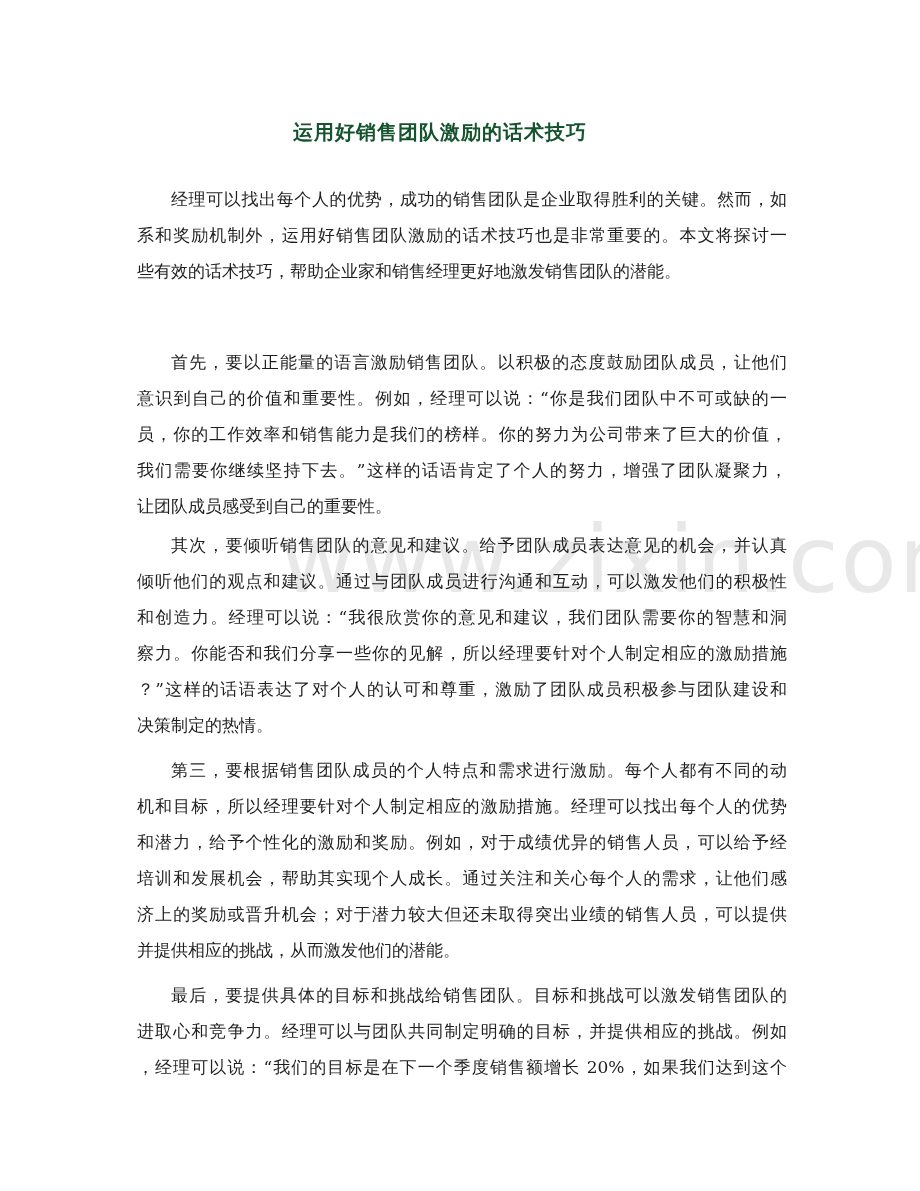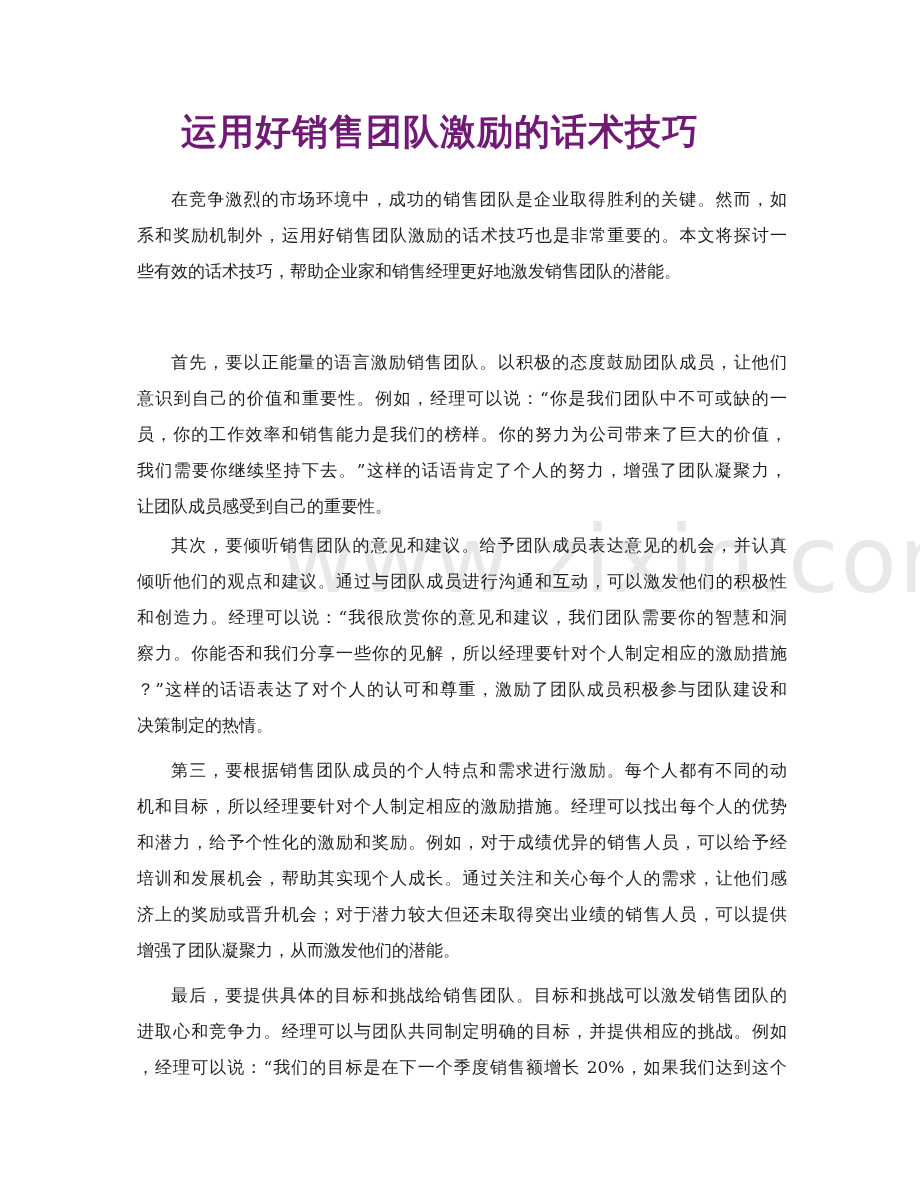--- a/index.html
+++ b/index.html
@@ -22,23 +22,23 @@
     height: 1191px;
   }
   .title {
     position: absolute;
     left: 0;
     top: 108px;
     width: 880px;
     text-align: center;
     font-family: "DejaVu Sans", "Liberation Sans", sans-serif;
     font-weight: bold;
-    font-size: 36px;
+    font-size: 20px;
     letter-spacing: 1px;
-    color: #701a75;
+    color: #14532d;
     line-height: 48px;
   }
   .para {
     position: absolute;
     left: 137px;
     width: 650px;
   }
   .line {
     display: block;
     height: 36px;
@@ -76,21 +76,21 @@
 <body>
 
 <div class="page">
 
   <div class="watermark">www.zixin.com.cn</div>
 
   <div class="content">
     <h1 class="title" style="margin:0;">运用好销售团队激励的话术技巧</h1>
 
     <div class="para" style="top:181px;">
-      <span class="line first">在竞争激烈的市场环境中，成功的销售团队是企业取得胜利的关键。然而，如</span>
+      <span class="line first">经理可以找出每个人的优势，成功的销售团队是企业取得胜利的关键。然而，如</span>
       <span class="line">系和奖励机制外，运用好销售团队激励的话术技巧也是非常重要的。本文将探讨一</span>
       <span class="line last">些有效的话术技巧，帮助企业家和销售经理更好地激发销售团队的潜能。</span>
     </div>
 
     <div class="para" style="top:344px;">
       <span class="line first">首先，要以正能量的语言激励销售团队。以积极的态度鼓励团队成员，让他们</span>
       <span class="line">意识到自己的价值和重要性。例如，经理可以说：“你是我们团队中不可或缺的一</span>
       <span class="line">员，你的工作效率和销售能力是我们的榜样。你的努力为公司带来了巨大的价值，</span>
       <span class="line">我们需要你继续坚持下去。”这样的话语肯定了个人的努力，增强了团队凝聚力，</span>
       <span class="line last">让团队成员感受到自己的重要性。</span>
@@ -104,21 +104,21 @@
       <span class="line">？”这样的话语表达了对个人的认可和尊重，激励了团队成员积极参与团队建设和</span>
       <span class="line last">决策制定的热情。</span>
     </div>
 
     <div class="para" style="top:752px;">
       <span class="line first">第三，要根据销售团队成员的个人特点和需求进行激励。每个人都有不同的动</span>
       <span class="line">机和目标，所以经理要针对个人制定相应的激励措施。经理可以找出每个人的优势</span>
       <span class="line">和潜力，给予个性化的激励和奖励。例如，对于成绩优异的销售人员，可以给予经</span>
       <span class="line">培训和发展机会，帮助其实现个人成长。通过关注和关心每个人的需求，让他们感</span>
       <span class="line">济上的奖励或晋升机会；对于潜力较大但还未取得突出业绩的销售人员，可以提供</span>
-      <span class="line last">增强了团队凝聚力，从而激发他们的潜能。</span>
+      <span class="line last">并提供相应的挑战，从而激发他们的潜能。</span>
     </div>
 
     <div class="para" style="top:977px;">
       <span class="line first">最后，要提供具体的目标和挑战给销售团队。目标和挑战可以激发销售团队的</span>
       <span class="line">进取心和竞争力。经理可以与团队共同制定明确的目标，并提供相应的挑战。例如</span>
       <span class="line">，经理可以说：“我们的目标是在下一个季度销售额增长 20%，如果我们达到这个</span>
     </div>
   </div>
 </div>
 

